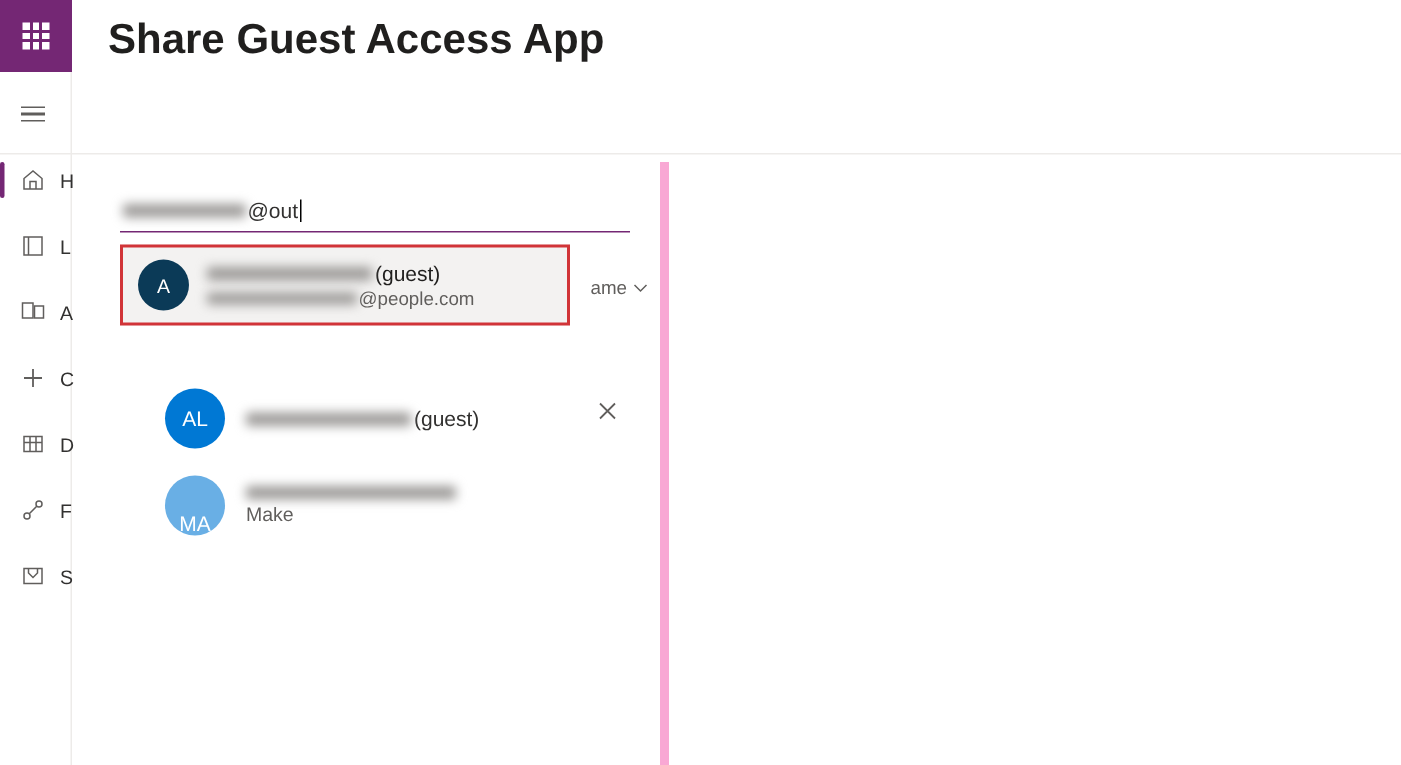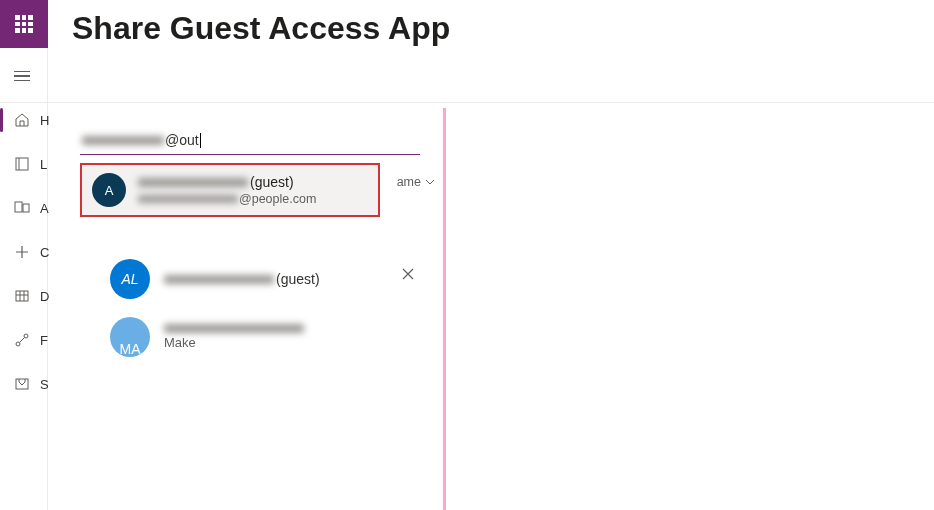--- a/index.html
+++ b/index.html
@@ -62,21 +62,21 @@
     .nav-letter { font-size:13px; color:#323130;}
     .hamburger { width:16px; display:flex; flex-direction:column; gap:3px;}
     .hamburger span{height:1.5px; background:#605e5c;}
 
     
     .header {
       position:absolute;
       left: 72px; right: 12px; top: 10px;
     }
     .header h1 {
-      font-size: 32px;
+      font-size: 28px;
       font-weight: 600;
       color:#201f1e;
     }
     .header p {
       font-size: 14.5px;
       color:#323130;
     }
     .divider {
       position:absolute;
       left:0; right:0; top:102px;
@@ -84,21 +84,21 @@
     }
 
     
     .main {
       position:absolute;
       left:58px; top:108px; right:0; bottom:0;
       display:flex;
     }
     .col-left {
       width: 388px;
-      border-right:3px solid #f9a8d4;
+      border-right:6px solid #f9a8d4;
       padding: 18px 0 0 22px;
       position:relative;
     }
 
     
     .search-wrap {
       position:relative;
       width: 340px;
     }
     .search-input {
@@ -135,36 +135,36 @@
       background:#f3f2f1;
       border: 2.5px solid #d13438;
       display:flex;
       align-items:center;
       padding: 8px 10px;
       gap:12px;
       z-index: 10;
     }
     .sort-hint {
       position:absolute;
-      top: 67px; right: 8px;
+      top: 77px; right: 8px;
       font-size:12.5px;
       color:#605e5c;
       display:flex; align-items:center; gap:4px;
     }
     .chev { width:10px;height:10px;}
 
     .avatar {
       width:34px;height:34px;border-radius:50%;
       display:flex;align-items:center;justify-content:center;
       color:#fff; font-size:13px; flex:none;
     }
     .avatar.sm{width:34px;height:34px;}
     .avatar.lg{width:40px;height:40px;font-size:14px;}
     .avatar.dark{background:#0b3a57;}
-    .avatar.blue{background:#0078d4;font-style:italic;}
+    .avatar.blue{background:#0078d4;}
     .avatar.light{background:#69afe5;align-items:flex-end;}
 
     .sugg-text .line1{font-size:14px;color:#201f1e;display:flex;align-items:center;gap:2px;}
     .sugg-text .line2{font-size:12.5px;color:#605e5c;display:flex;align-items:center;gap:1px;margin-top:2px;}
 
     
     .people {
       margin-top: 104px;
       display:flex; flex-direction:column;
       gap: 18px;

